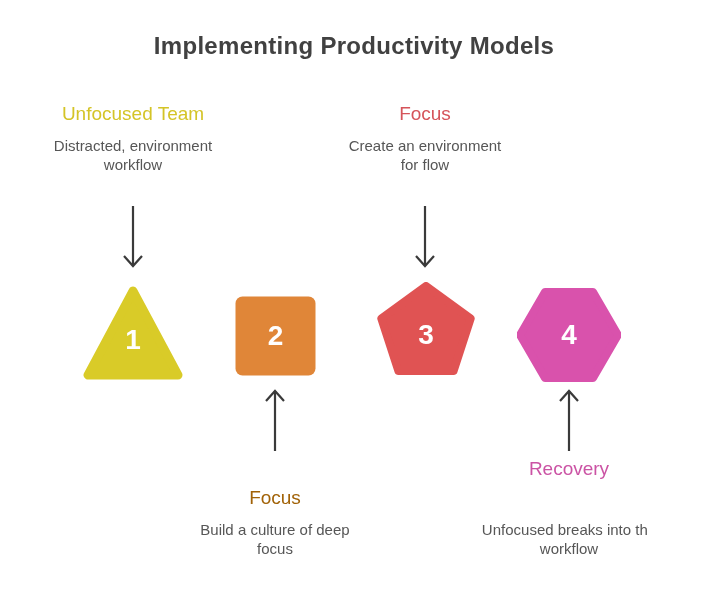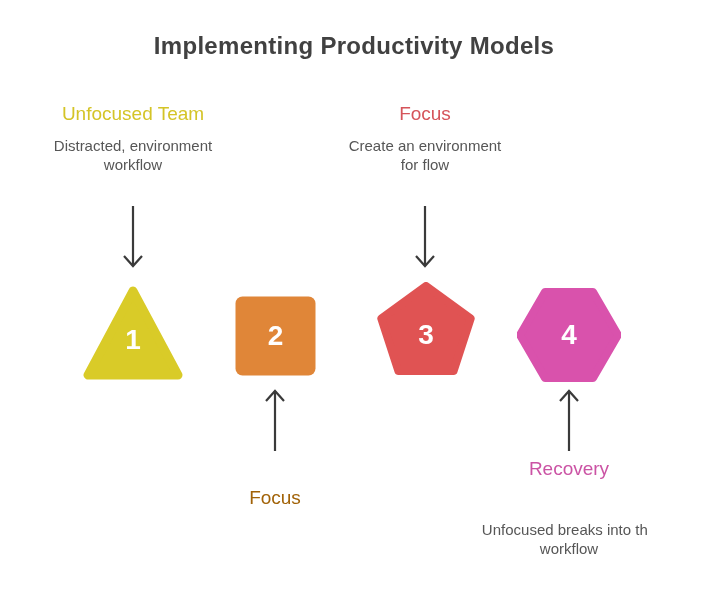--- a/index.html
+++ b/index.html
@@ -100,17 +100,18 @@
     <line x1="13" y1="64" x2="13" y2="4" fill="none" stroke-width="2.2" stroke="#3a3a3a"></line>
     <polyline points="4,14 13,4 22,14" fill="none" stroke-width="2.2" stroke="#3a3a3a"></polyline>
   </svg>
 
   <svg class="arrow" style="left:556px; top:387px;" viewBox="0 0 26 66">
     <line x1="13" y1="64" x2="13" y2="4" fill="none" stroke-width="2.2" stroke="#3a3a3a"></line>
     <polyline points="4,14 13,4 22,14" fill="none" stroke-width="2.2" stroke="#3a3a3a"></polyline>
   </svg>
 
   <div class="step-label" style="left: 155px; top: 487px; color: #a16207;">Focus</div>
+  <div class="step-desc" style="left: 190px; top: 521px; width: 170px; color: rgb(86, 86, 86);">Build a culture of deep focus</div>
 
   <div class="step-label" style="left: 449px; top: 458px; color: rgb(203, 83, 164);">Recovery</div>
   <div class="step-desc" style="left: 481px; top: 521px; width: 176px; color: rgb(86, 86, 86);">Unfocused breaks into the workflow</div>
 
 </div>
 
 </body></html>

